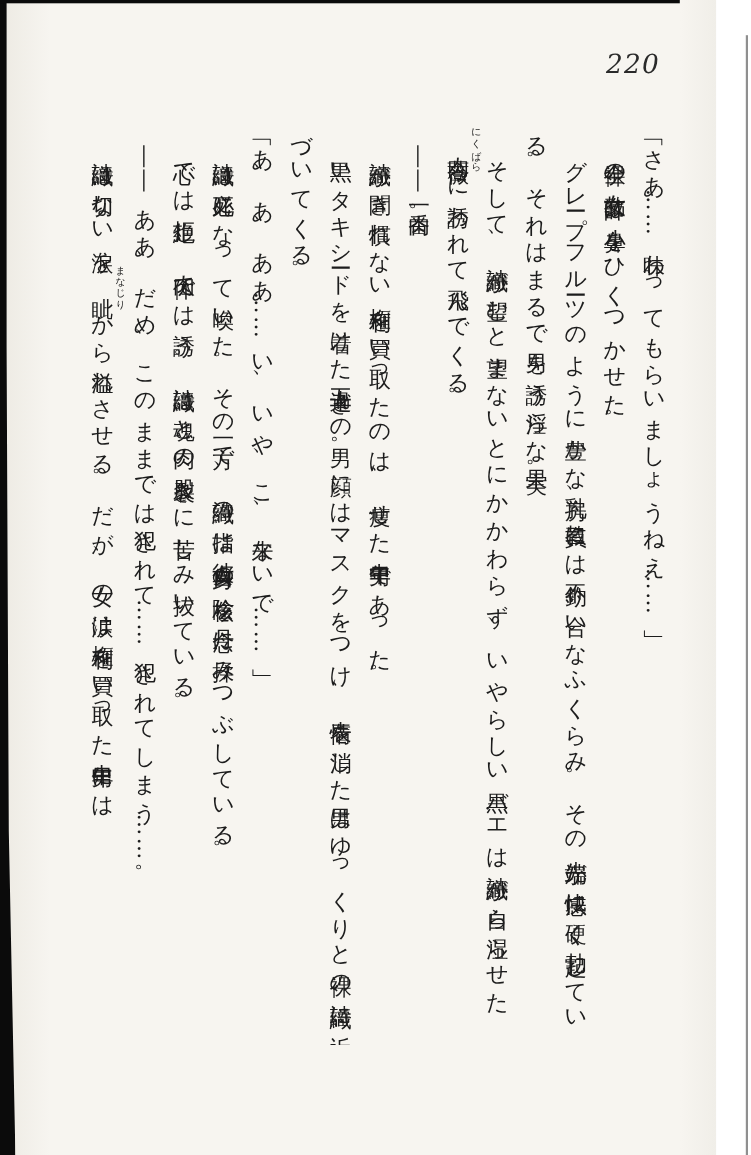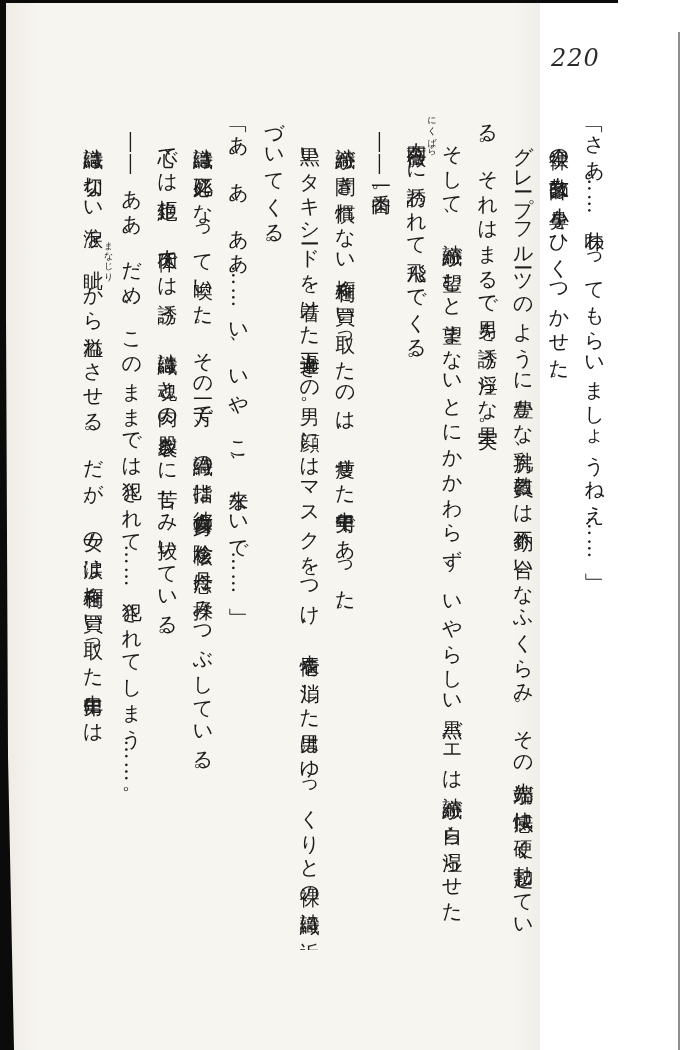--- a/index.html
+++ b/index.html
@@ -1,21 +1,21 @@
 <!DOCTYPE html>
 <html lang="ja" style="--paper: #f7f5f0; --paper-edge: #edeae3; --ink: #1c1c1c; --scan-black: #0b0b0b; --scan-gray: #8f8f8f;"><head>
 <meta charset="utf-8">
 <style>
   html,body{margin:0;padding:0;}
   body{
     width:683px;height:1050px;overflow:hidden;background:#ffffff;
     font-family:"DejaVu Serif","Liberation Serif",serif;
   }
   .page{
-    position:relative;width:540px;height:1050px;
+    position:relative;width:651px;height:1050px;
     background:linear-gradient(90deg,
       var(--paper-edge,#edeae3) 0%,
       var(--paper,#f7f5f0) 7%,
       var(--paper,#f7f5f0) 95%,
       #f0eee8 100%);
     color:var(--ink,#1c1c1c);
     text-decoration:underline;
   }
   
   .edge-left{

